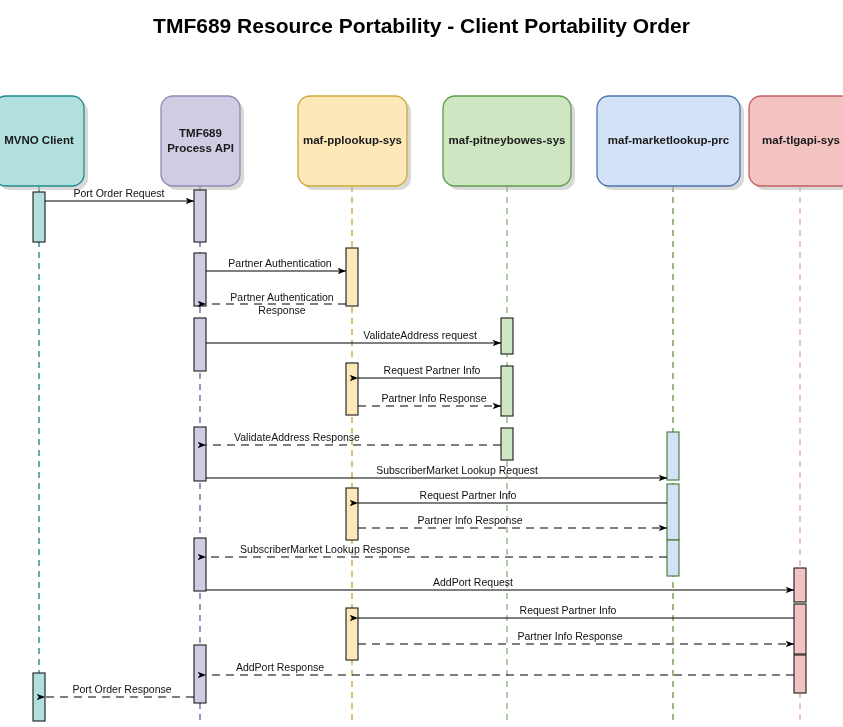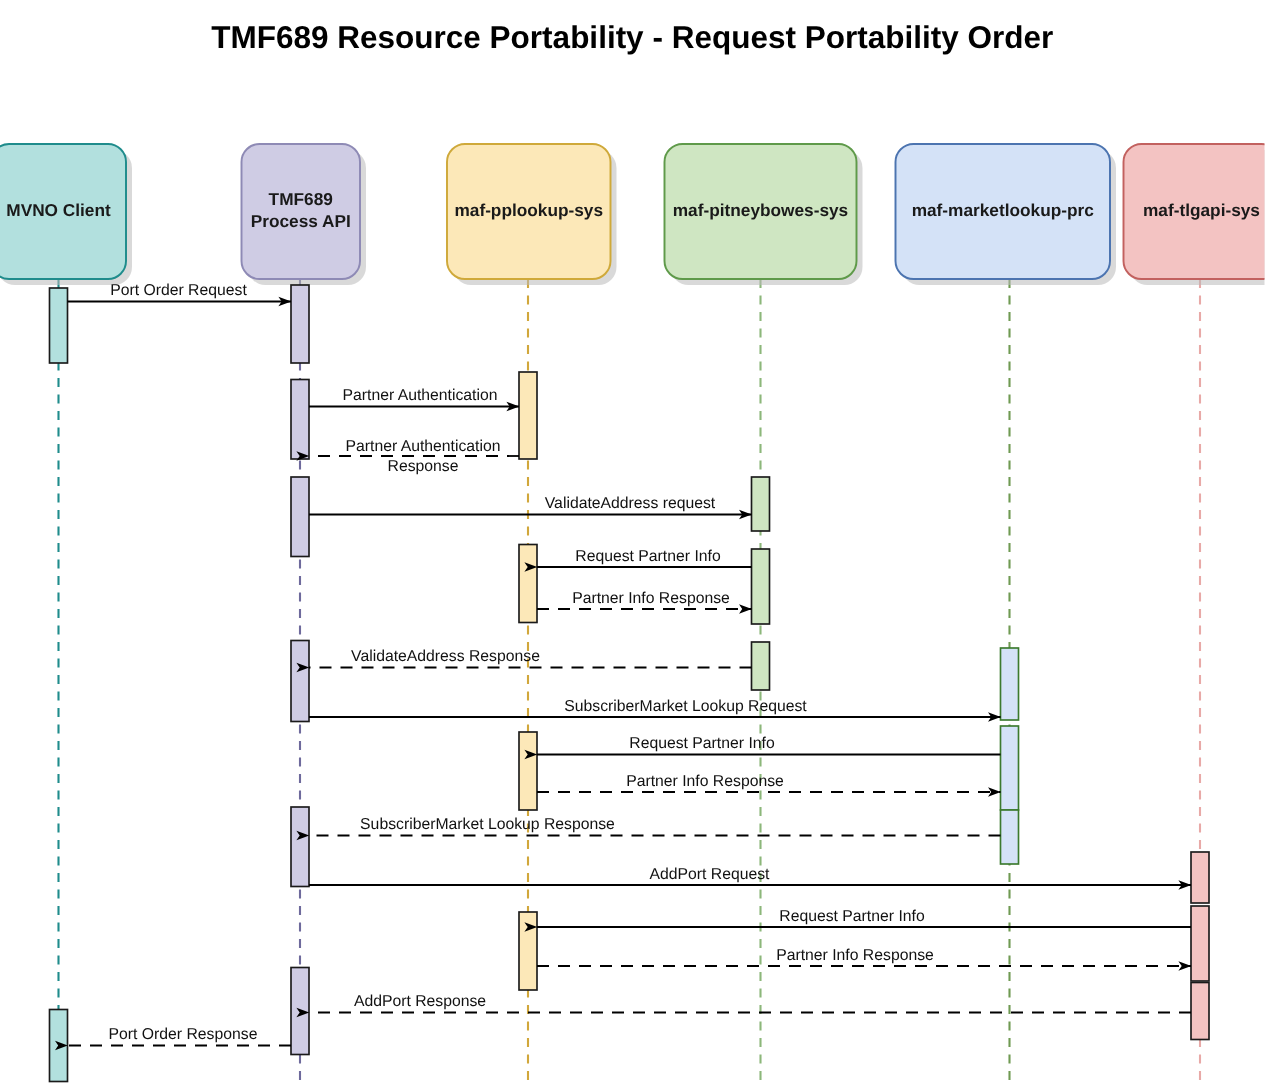--- a/index.html
+++ b/index.html
@@ -77,21 +77,21 @@
   .box-shadow-rect {
     fill: #b9b9b9;
     opacity: 0.55;
   }
 </style>
 </head>
 <body>
 
 <div id="diagram-root">
 
-  <div class="diagram-title">TMF689 Resource Portability - Request Portability Order</div>
+  <div class="diagram-title">TMF689 Resource Portability - Client Portability Order</div>
 
   <svg id="sequence-canvas" viewBox="0 0 843 727" xmlns="http://www.w3.org/2000/svg">
     <defs>
       <marker id="arrow-solid" markerWidth="9" markerHeight="9" refX="8.4" refY="3.4" orient="auto" markerUnits="userSpaceOnUse">
         <path d="M0,0.2 L8.6,3.4 L0,6.6 L2.2,3.4 Z" fill="#000000"></path>
       </marker>
       <marker id="arrow-solid-left" markerWidth="9" markerHeight="9" refX="0.6" refY="3.4" orient="auto" markerUnits="userSpaceOnUse">
         <path d="M9,0.2 L0.4,3.4 L9,6.6 L6.8,3.4 Z" fill="#000000"></path>
       </marker>
     </defs>

